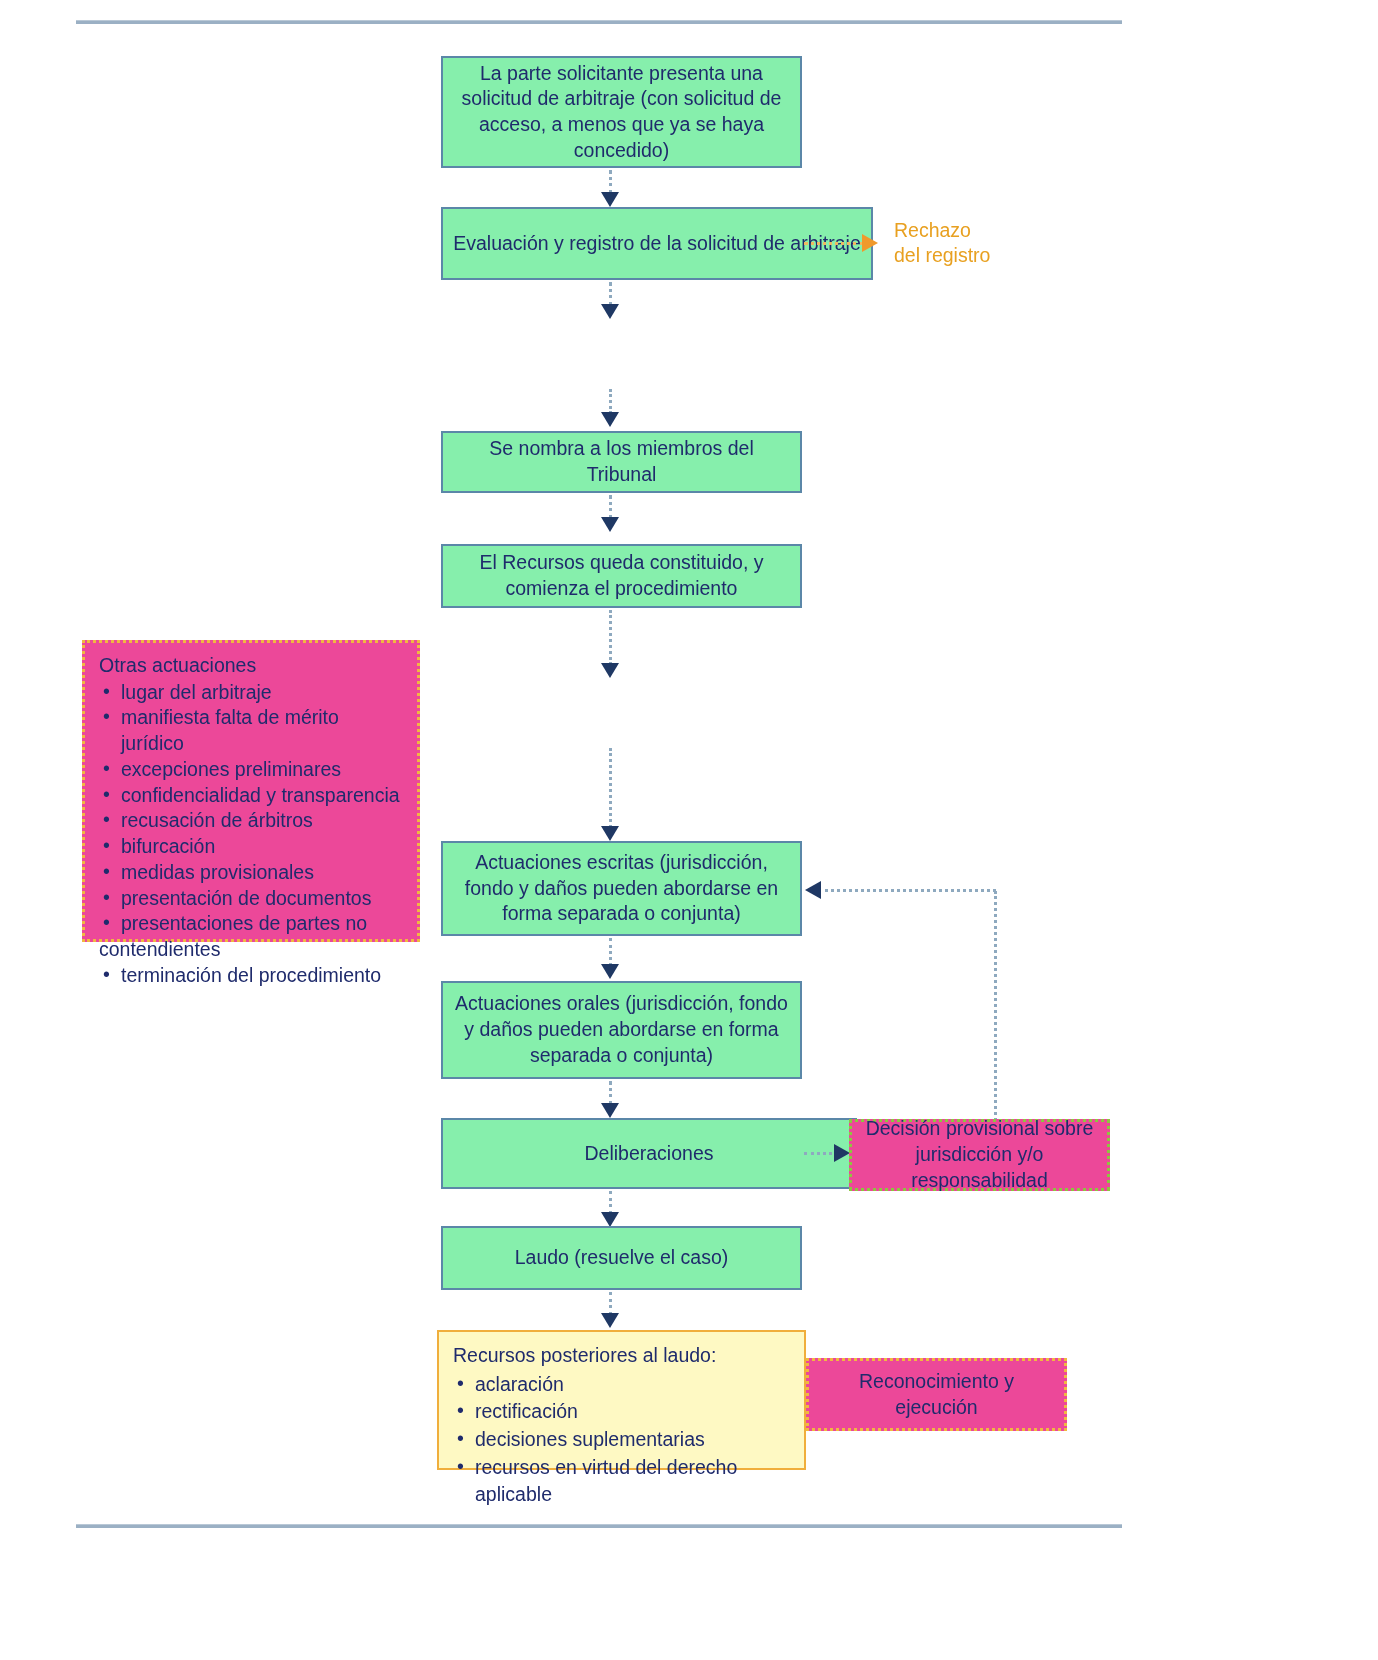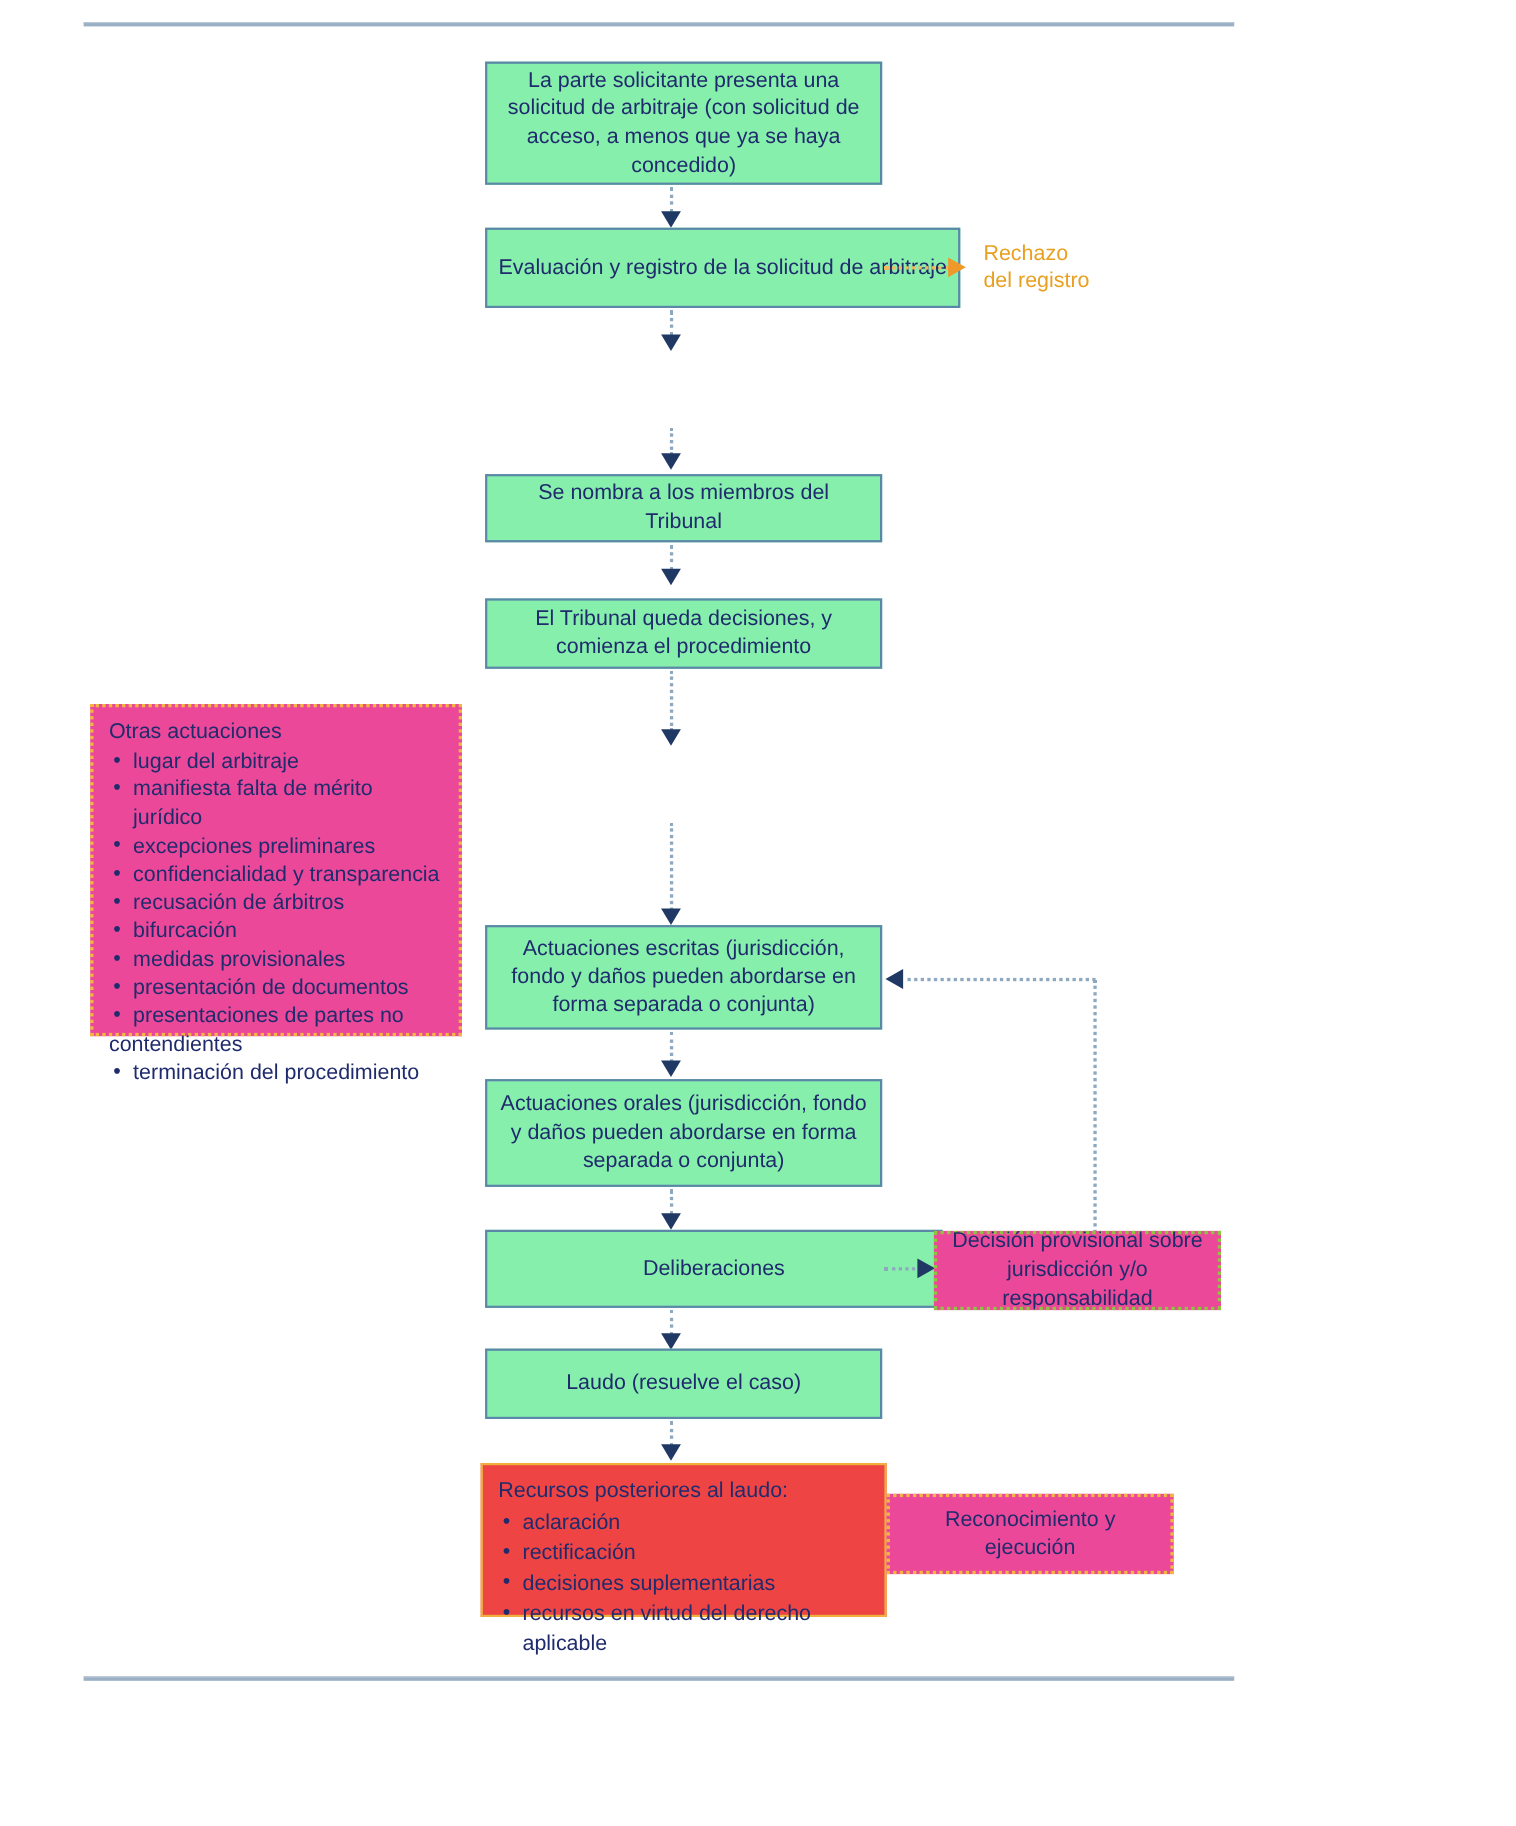--- a/index.html
+++ b/index.html
@@ -56,21 +56,21 @@
     color: #1f2b6c;
     font-size: 19.5px;
     line-height: 1.32;
   }
   .dotbox.orange { border: 3px dotted #f0b840; }
   .dotbox.green  { border: 3px dotted #8cc63f; }
 
   .solidorange {
     position: absolute;
     box-sizing: border-box;
-    background: #ef4444;
+    background: #fef9c3;
     border: 2px solid #f0ae3c;
     color: #1f2b6c;
     font-size: 19.5px;
     line-height: 1.42;
   }
 
   
   .listbox { padding: 10px 12px 8px 14px; }
   .listbox .head { margin: 0 0 1px 0; }
   .listbox ul {
@@ -177,21 +177,21 @@
   <div class="arrowdown" style="left:601px; top:412px;"></div>
 
   <div class="node blue" style="left:441px; top:431px; height:62px; width:361px;">
     <span class="txt">Se nombra a los miembros del Tribunal</span>
   </div>
 
   <div class="vdots" style="left:609px; top:495px; height:24px;"></div>
   <div class="arrowdown" style="left:601px; top:517px;"></div>
 
   <div class="node blue" style="left:441px; top:544px; height:64px; width:361px;">
-    <span class="txt">El Tribunal queda decisiones, y comienza el procedimiento</span>
+    <span class="txt">El Recursos queda constituido, y comienza el procedimiento</span>
   </div>
 
   <div class="vdots" style="left:609px; top:610px; height:55px;"></div>
   <div class="arrowdown" style="left:601px; top:663px;"></div>
 
 
   <div class="vdots" style="left:609px; top:748px; height:80px;"></div>
   <div class="arrowdown" style="left:601px; top:826px;"></div>
 
   <div class="node blue" style="left:441px; top:841px; height:95px; width:361px;">

